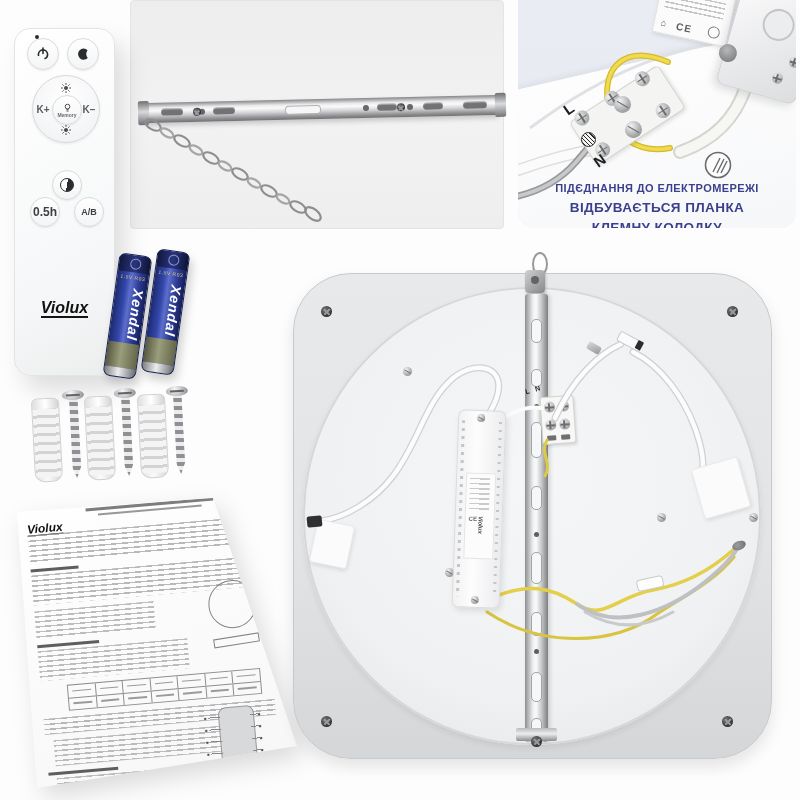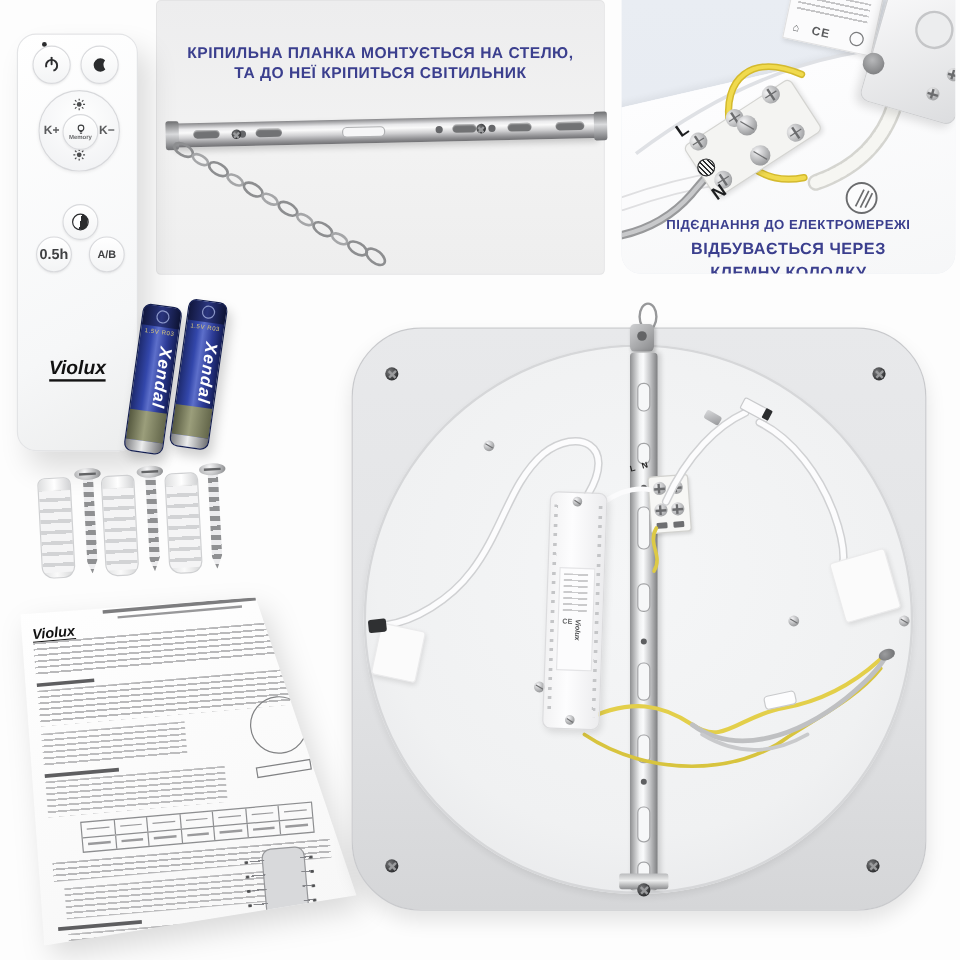--- a/index.html
+++ b/index.html
@@ -79,22 +79,20 @@
   .cell:last-child{border-right:none;}
   .cell i{position:absolute;left:15%;top:40%;width:70%;height:1.5px;background:#9a9a9c;}
   .brandlogo{font-weight:800;font-style:italic;color:#111;border-bottom:2px solid #141414;display:inline-block;line-height:1;}
 </style>
 </head>
 <body>
 
 <div id="stage">
 
   <div class="a card-gray" style="left:130px;top:0;width:372px;height:227px;">
-    <div class="a caption" style="left:0;right:0;top:34px;font-size:13px;line-height:17px;">КРІПИЛЬНА ПЛАНКА МОНТУЄТЬСЯ НА СТЕЛЮ,</div>
-    <div class="a caption" style="left:0;right:0;top:51px;font-size:13px;line-height:17px;">ТА ДО НЕЇ КРІПИТЬСЯ СВІТИЛЬНИК</div>
 
     <div class="a chromebar-h" style="left:14px;top:98px;width:354px;height:20px;transform:rotate(-1.3deg);">
       <div class="hcap" style="left:-7px;"></div>
       <div class="hcap" style="left:350px;"></div>
       <div class="hslot" style="left:16px;width:22px;"></div>
       <div class="hhole" style="left:54px;"></div>
       <div class="hslot" style="left:68px;width:22px;"></div>
       <div class="hslot" style="left:140px;width:34px;background:#f6f6f7;box-shadow:none;border:1px solid #b2b3b5;"></div>
       <div class="hhole" style="left:218px;"></div>
       <div class="hslot" style="left:232px;width:20px;"></div>
@@ -175,21 +173,21 @@
     </div>
 
     <svg class="a" style="left:185px;top:150px;" width="30" height="30" viewBox="0 0 30 30">
       <circle cx="15" cy="15" r="12.5" fill="#fcfcfd" stroke="#6b6c6e" stroke-width="1.6"></circle>
       <line x1="10" y1="22" x2="17" y2="8" stroke="#6b6c6e" stroke-width="1.4"></line>
       <line x1="14" y1="23" x2="21" y2="9" stroke="#6b6c6e" stroke-width="1.4"></line>
       <line x1="18" y1="23" x2="24" y2="11" stroke="#6b6c6e" stroke-width="1.4"></line>
     </svg>
 
     <div class="a caption" style="left:0;right:0;top:178px;font-size:11px;line-height:20px;">ПІДЄДНАННЯ ДО ЕЛЕКТРОМЕРЕЖІ</div>
-    <div class="a caption" style="left:0;right:0;top:198px;font-size:13.5px;line-height:20px;">ВІДБУВАЄТЬСЯ ЧЕРЕЗ</div>
+    <div class="a caption" style="left:0;right:0;top:198px;font-size:13.5px;line-height:20px;">ВІДБУВАЄТЬСЯ ПЛАНКА</div>
     <div class="a caption" style="left:0;right:0;top:218px;font-size:13.5px;line-height:20px;">КЛЕМНУ КОЛОДКУ</div>
   </div>
 
   <div class="a remote" style="left:14px;top:28px;width:99px;height:346px;">
     <div class="a" style="left:20px;top:6px;width:4px;height:4px;border-radius:50%;background:#2b2c2e;"></div>
 
     <div class="a rbtn" style="left:12px;top:9px;width:30px;height:30px;">
       <svg width="14" height="14" viewBox="0 0 14 14">
         <circle cx="7" cy="7.5" r="4.6" fill="none" stroke="#2b2c2e" stroke-width="1.6" stroke-dasharray="22 7" stroke-dashoffset="-12.5"></circle>
         <line x1="7" y1="1" x2="7" y2="6.5" stroke="#2b2c2e" stroke-width="1.6" stroke-linecap="round"></line>

